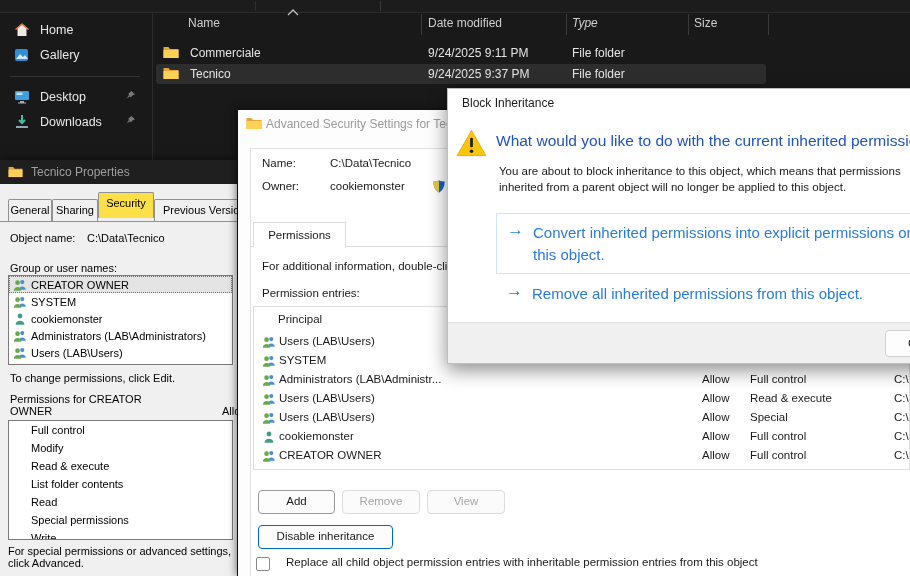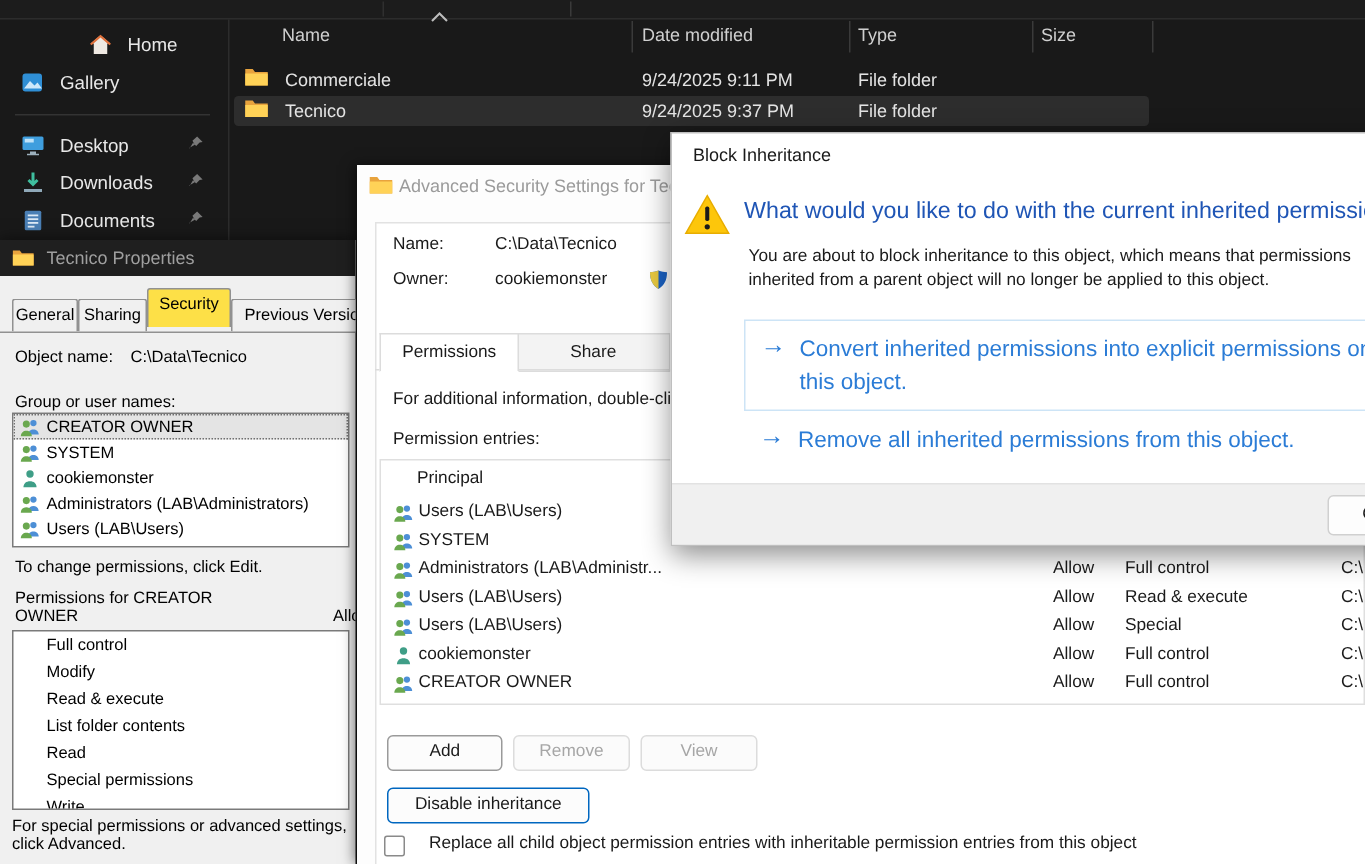--- a/index.html
+++ b/index.html
@@ -54,21 +54,21 @@
 </head>
 <body>
 
 <div class="abs" style="left:0;top:0;width:910px;height:576px;">
 
   <div class="abs" style="left:0;top:0;width:910px;height:12px;background:#1c1c1c;border-bottom:1px solid #2c2c2c;"></div>
   <div class="abs" style="left:380px;top:1px;width:1px;height:10px;background:#3a3a3a;"></div>
   <div class="abs" style="left:255px;top:1px;width:1px;height:10px;background:#2f2f2f;"></div>
 
   <div class="abs" style="left:0;top:13px;width:152px;height:563px;border-right:1px solid #2c2c2c;">
-    <div class="side-item abs" style="left:0;top:6px;width:152px;margin-left:45px;">
+    <div class="side-item abs" style="left:0;top:6px;width:152px;">
       <span class="ic">
         <svg viewBox="0 0 16 16" width="16" height="16">
             <path d="M8 1.5 14.5 7h-2v7h-9V7h-2z" fill="#efe9e2"></path>
             <path d="M8 1.2 15 7.2l-1 .9L8 3 2 8.1 1 7.2z" fill="#e0703a"></path>
           </svg>
       </span>
       <span>Home</span>
     </div>
     <div class="side-item abs" style="left:0;top:31px;width:152px;">
       <span class="ic">
@@ -103,47 +103,30 @@
             <path d="M2 12h12v2H2z" fill="#8fa8b8"></path>
           </svg>
       </span>
       <span>Downloads</span>
       <span class="pin">
         <svg viewBox="0 0 12 12" width="11" height="11">
             <path d="M7 1l4 4-2.2.4L6.3 8 4 5.7 1.5 9.8l-.3-.3L5.3 7 3.6 4.2z" fill="#9a9a9a"></path>
           </svg>
       </span>
     </div>
-    <div class="side-item abs" style="left:0;top:123px;width:152px;">
-      <span class="ic">
-        <svg viewBox="0 0 16 16" width="16" height="16">
-            <rect x="2.5" y="1.5" width="11" height="13" rx="1" fill="#4a7fb5"></rect>
-            <rect x="4.5" y="4" width="7" height="1.2" fill="#dce9f5"></rect>
-            <rect x="4.5" y="6.5" width="7" height="1.2" fill="#dce9f5"></rect>
-            <rect x="4.5" y="9" width="7" height="1.2" fill="#dce9f5"></rect>
-            <rect x="4.5" y="11.5" width="4.5" height="1.2" fill="#dce9f5"></rect>
-          </svg>
-      </span>
-      <span>Documents</span>
-      <span class="pin">
-        <svg viewBox="0 0 12 12" width="11" height="11">
-            <path d="M7 1l4 4-2.2.4L6.3 8 4 5.7 1.5 9.8l-.3-.3L5.3 7 3.6 4.2z" fill="#9a9a9a"></path>
-          </svg>
-      </span>
-    </div>
   </div>
 
   <div class="abs" style="left:287px;top:2px;">
     <svg viewBox="0 0 12 7" width="12" height="7">
         <path d="M1 6l5-5 5 5" stroke="#bdbdbd" stroke-width="1.4" fill="none"></path>
       </svg>
   </div>
   <div class="abs exp-dim nowrap" style="left:188px;top:16px;">Name</div>
   <div class="abs exp-dim nowrap" style="left:428px;top:16px;">Date modified</div>
-  <div class="abs exp-dim nowrap" style="left:572px;top:16px;">Type</div>
+  <div class="abs exp-dim nowrap" style="left:572px;top:16px;font-style:italic;">Type</div>
   <div class="abs exp-dim nowrap" style="left:694px;top:16px;">Size</div>
   <div class="abs col-div" style="left:421px;top:14px;height:21px;"></div>
   <div class="abs col-div" style="left:566px;top:14px;height:21px;"></div>
   <div class="abs col-div" style="left:688px;top:14px;height:21px;"></div>
   <div class="abs col-div" style="left:768px;top:14px;height:21px;"></div>
 
   <div class="abs" style="left:156px;top:43px;width:610px;height:20px;">
     <span class="abs" style="left:7px;top:2px;">
       <svg viewBox="0 0 16 13" width="16" height="13">
           <path d="M0.5 1h5l1.5 2h8.5v9h-15z" fill="#e8a33d"></path>
@@ -285,21 +268,20 @@
   <div class="abs nowrap" style="left:24px;top:70px;">Owner:</div>
   <div class="abs nowrap" style="left:92px;top:70px;">cookiemonster</div>
   <span class="abs" style="left:194px;top:69px;">
     <svg viewBox="0 0 16 16" width="14" height="15">
         <path d="M8 1c2.2.9 4.4 1.3 6.5 1.3 0 6-2.2 10.3-6.5 12.7C3.7 12.6 1.5 8.3 1.5 2.3 3.6 2.3 5.8 1.9 8 1z" fill="#1b62c4"></path>
         <path d="M8 1C5.8 1.9 3.6 2.3 1.5 2.3c0 6 2.2 10.3 6.5 12.7z" fill="#ffd633" opacity="0.9"></path>
       </svg>
   </span>
 
   <div class="advtab sel" style="left:15px;top:112px;width:91px;">Permissions</div>
-  <div class="advtab" style="left:106px;top:112px;width:101px;">Share</div>
   <div class="advtabline" style="left:12px;top:136px;width:680px;"></div>
 
   <div class="abs nowrap" style="left:24px;top:150px;">For additional information, double-click a permission entry.</div>
   <div class="abs nowrap" style="left:24px;top:177px;">Permission entries:</div>
 
   <div class="ptable" style="left:15px;top:196px;width:655px;height:162px;">
     <div class="pc" style="left:24px;top:6px;">Principal</div>
 
     <div class="prow" style="top:25px;">
       <span class="pc" style="left:8px;top:3px;"><svg viewBox="0 0 16 16" width="14" height="14">

